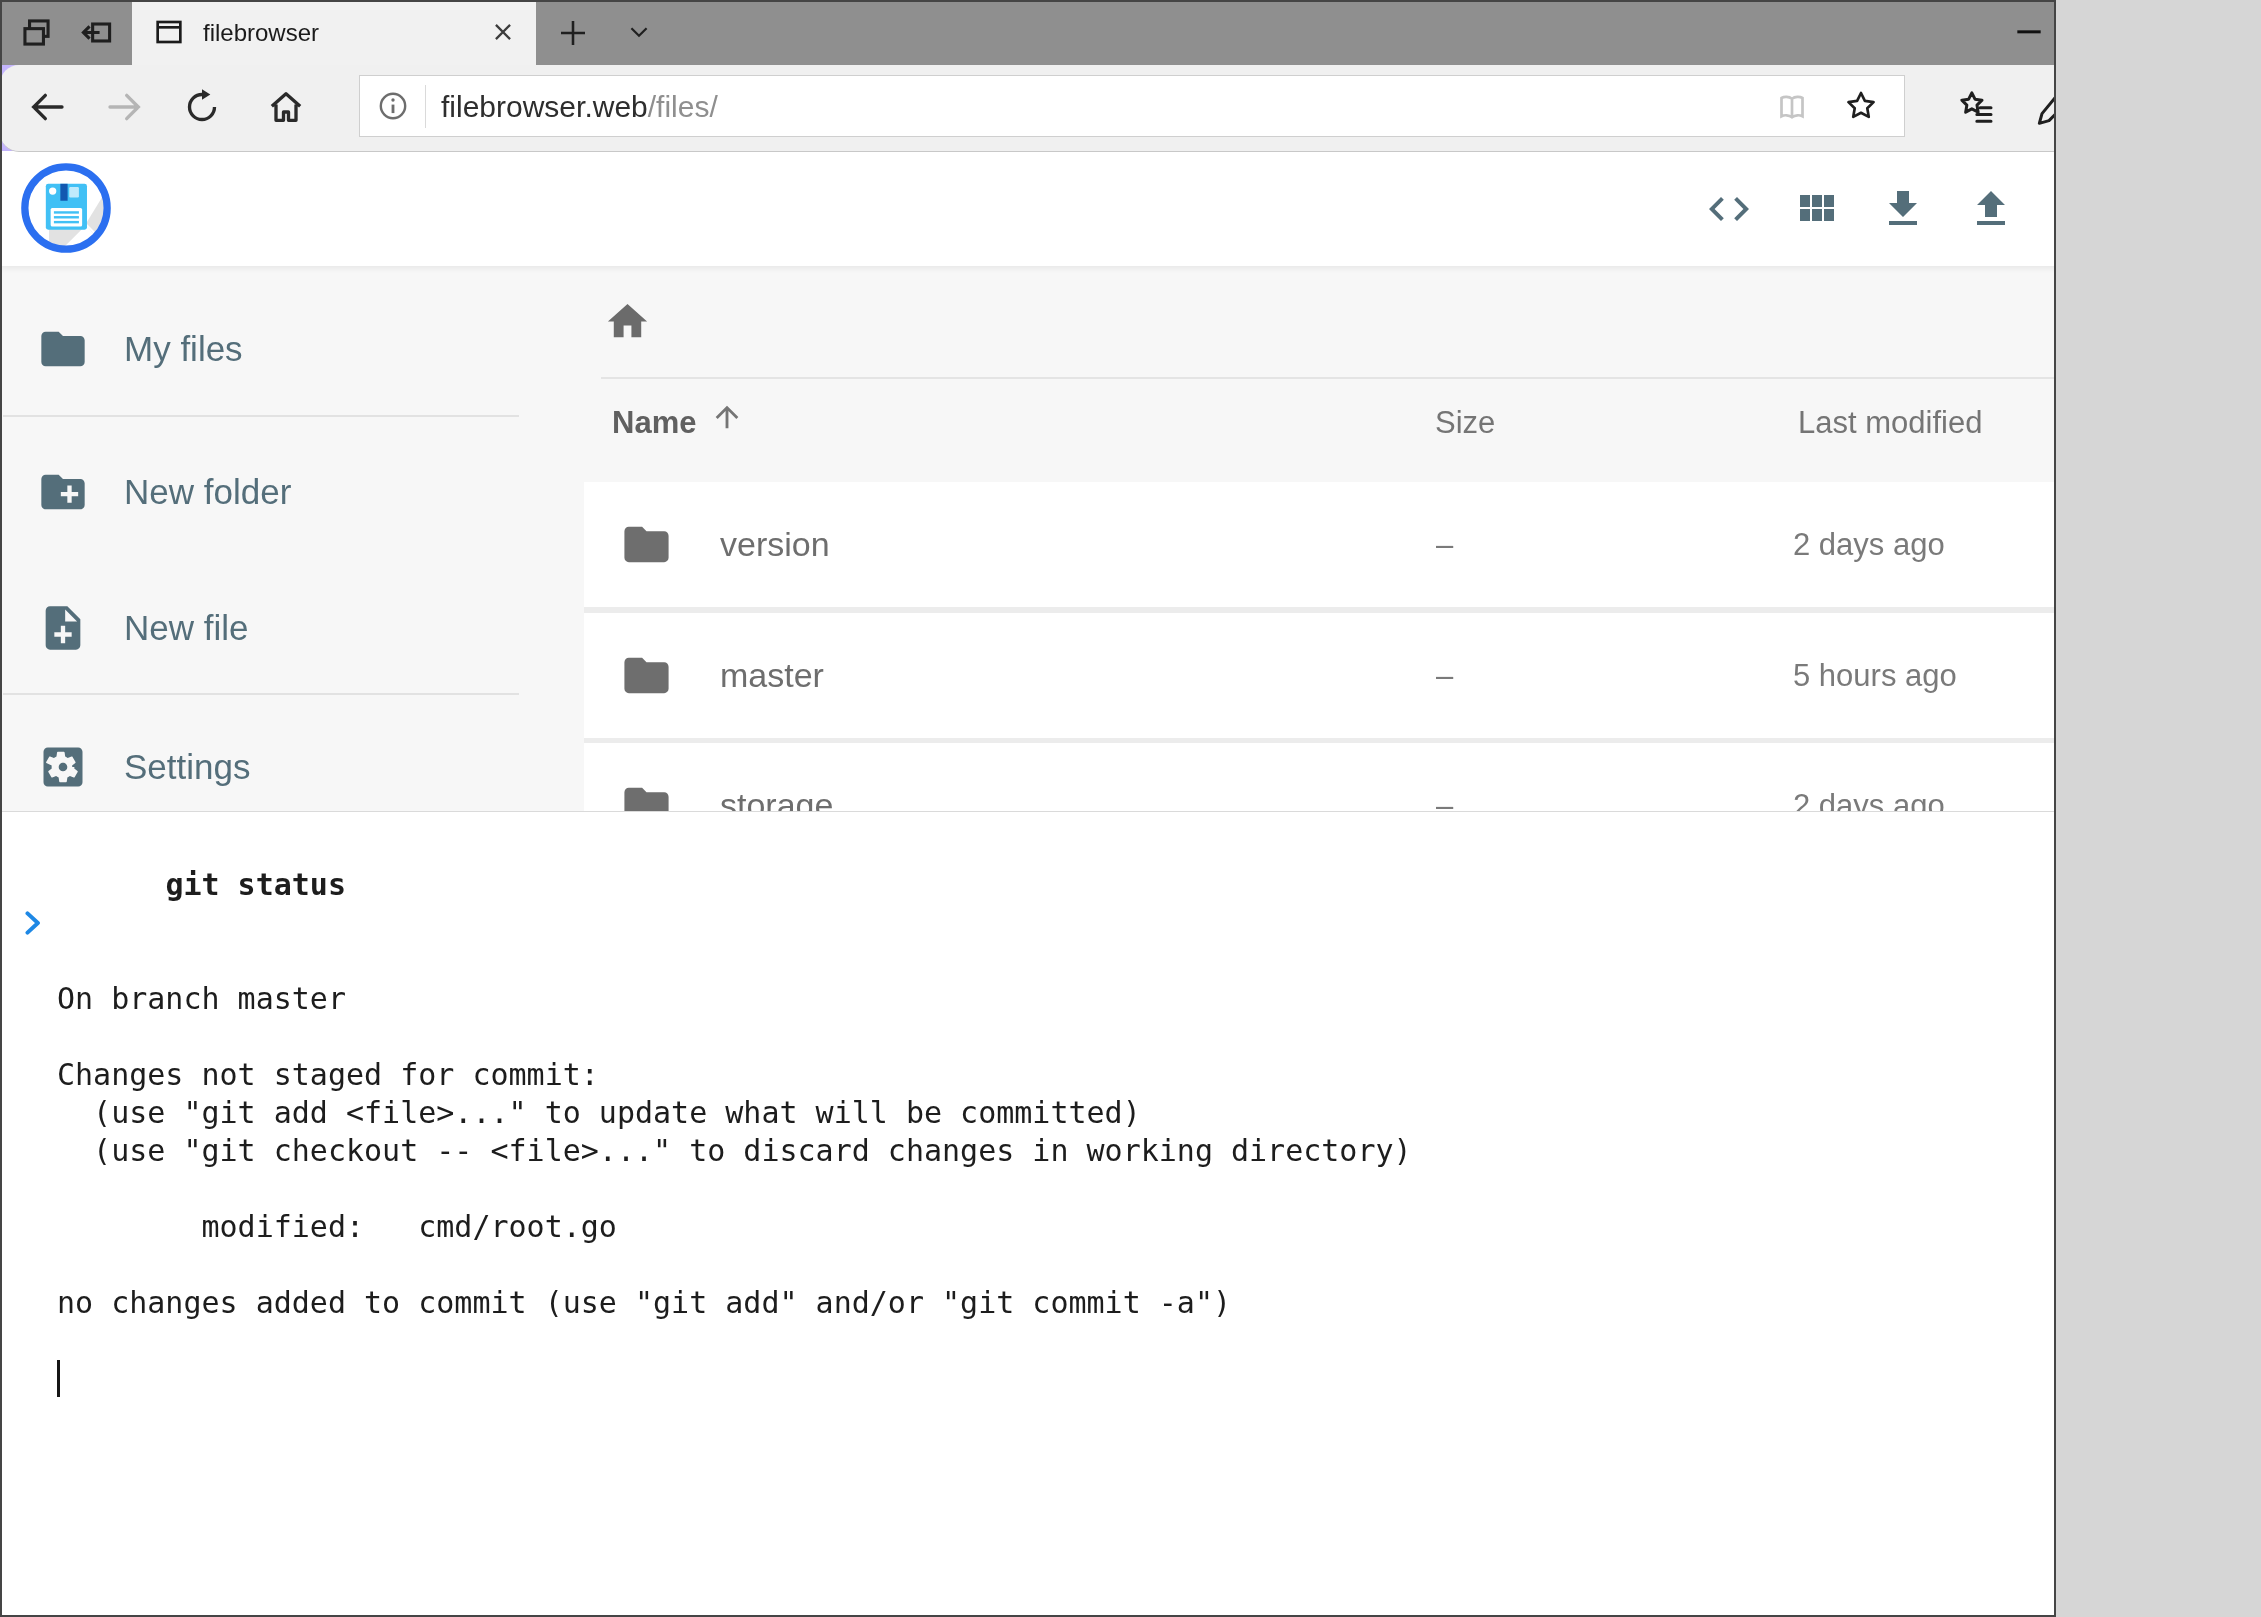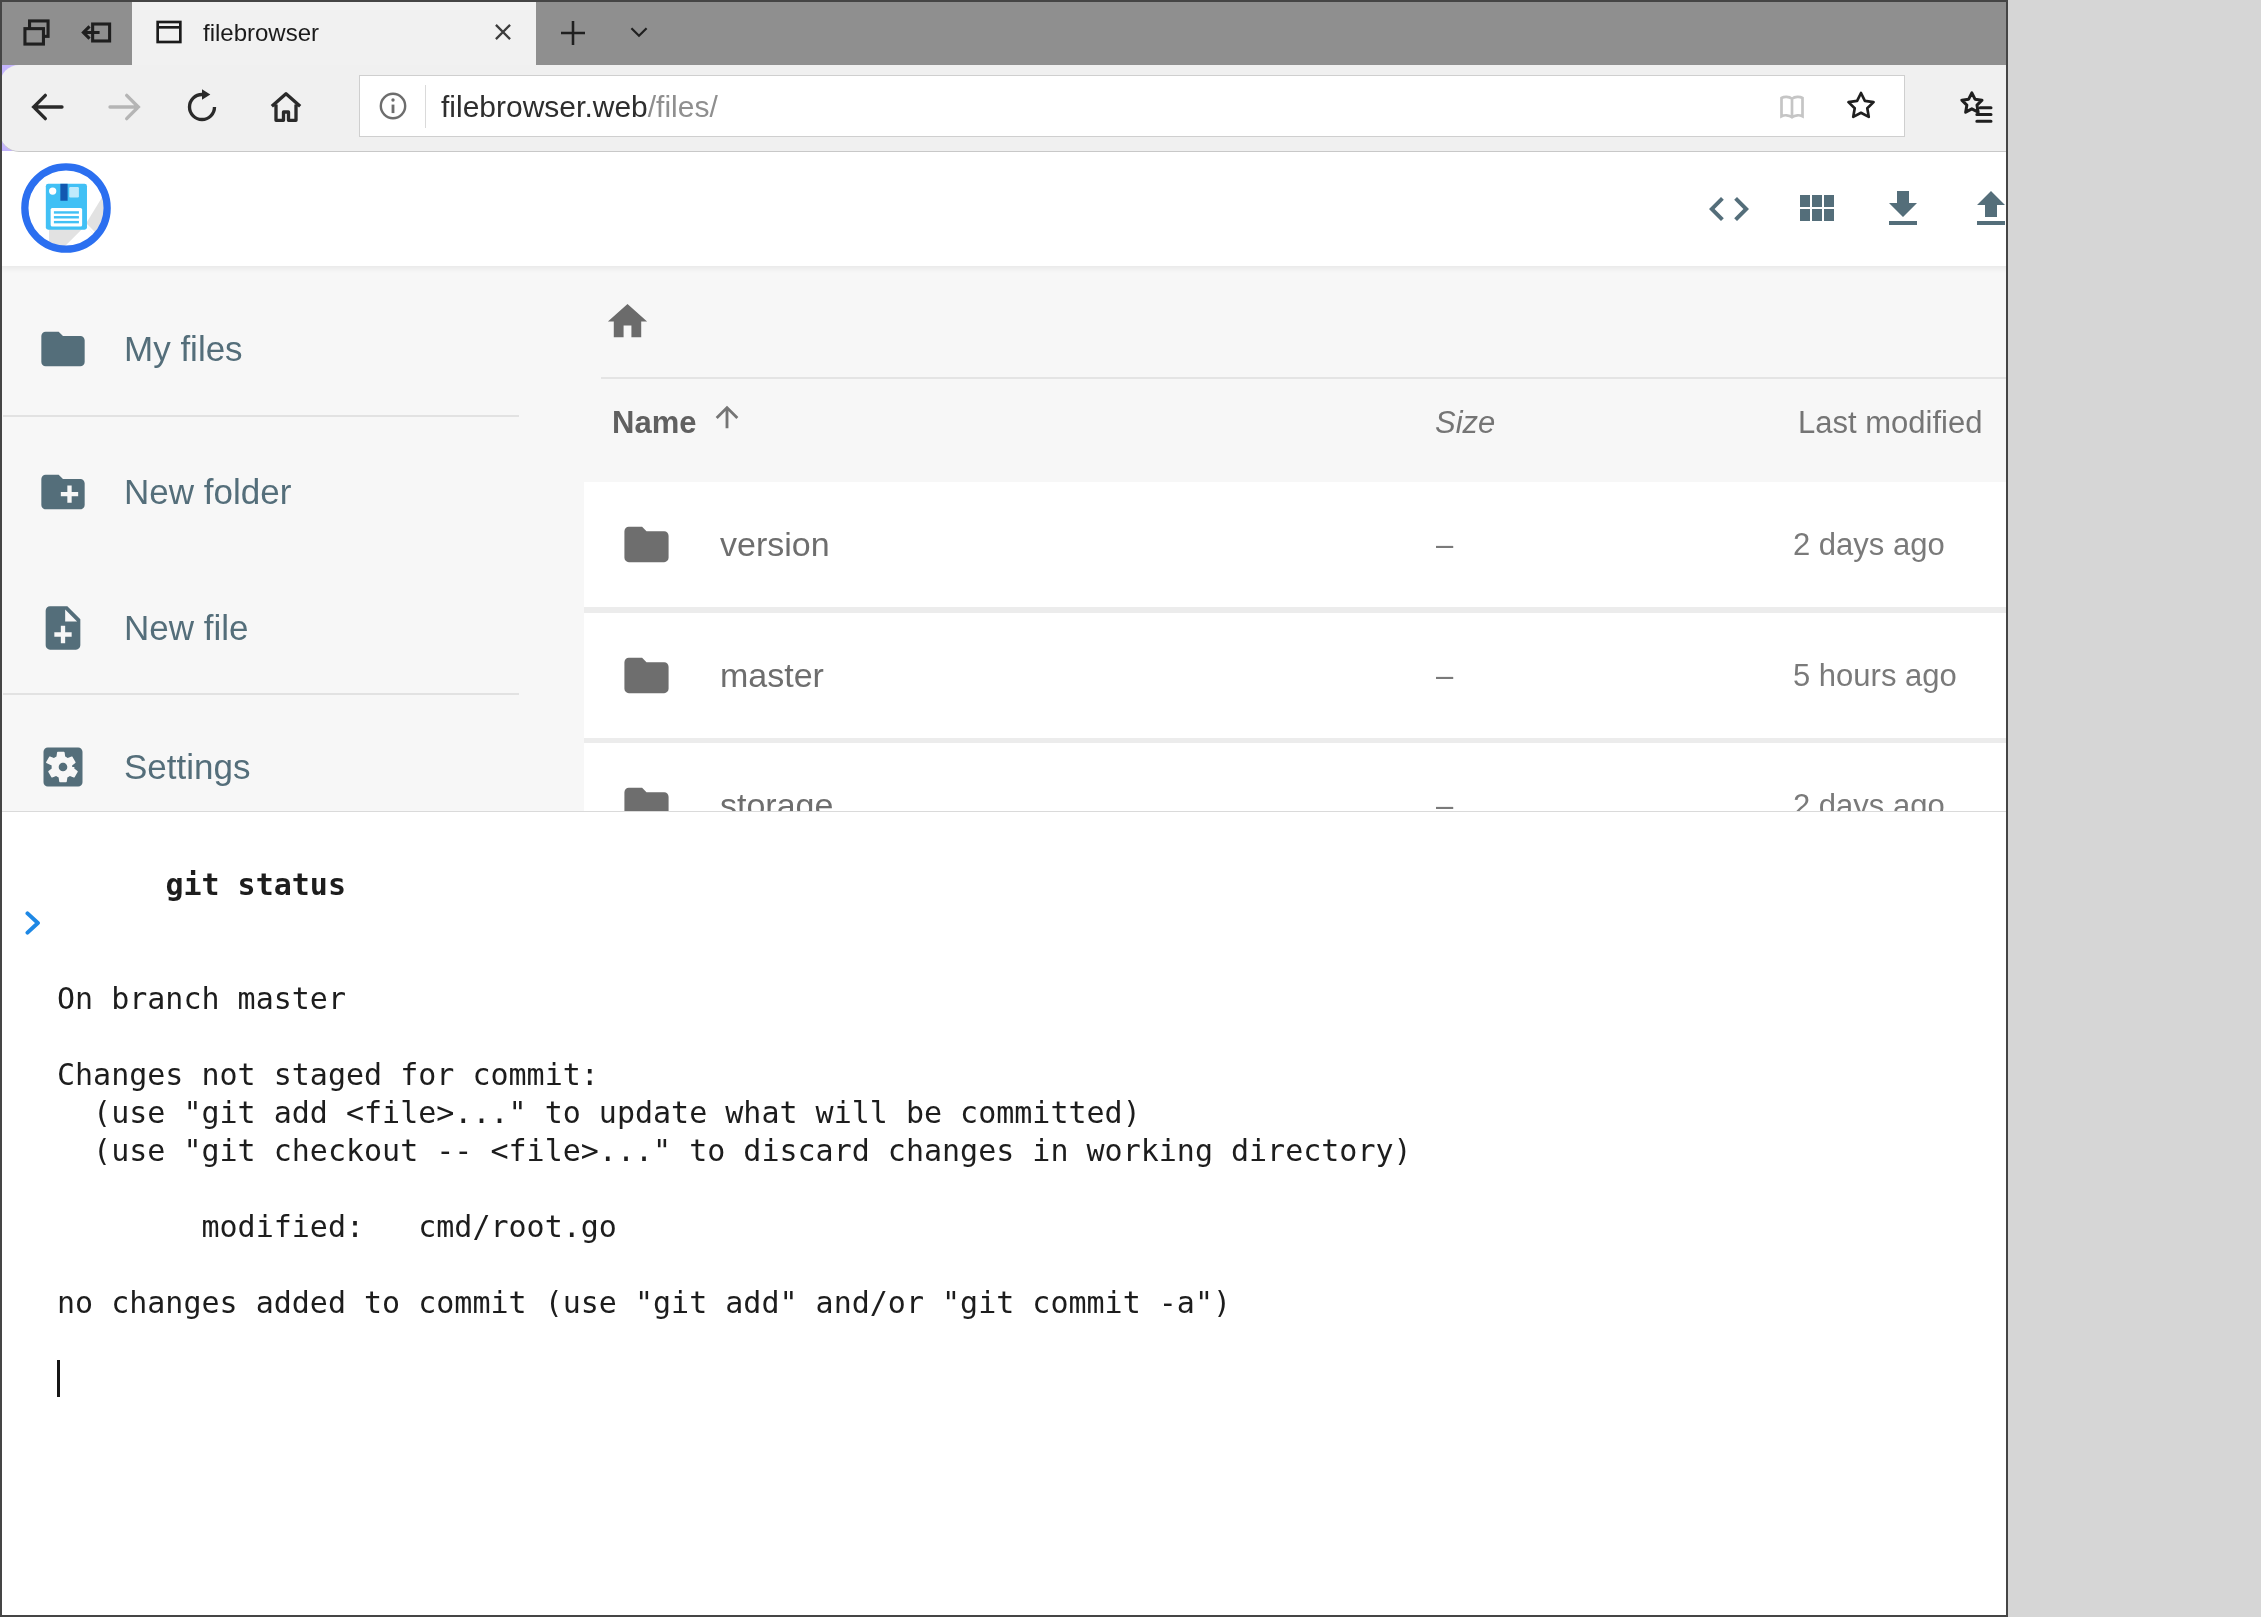--- a/index.html
+++ b/index.html
@@ -1,17 +1,17 @@
 <!DOCTYPE html>
 <html style="font-size:13px"><head>
 <meta charset="utf-8">
 <style>
   html,body{margin:0;padding:0;background:#d6d6d6;}
   .window{position:relative;width:2008px;height:1617px;background:#c4b5fd;overflow:hidden;
-          font-family:"Liberation Sans",sans-serif;}
+          font-family:"Liberation Sans",sans-serif;padding-left:48px;}
   svg{display:block;}
 
   
   .frame{position:absolute;inset:0;border:2.4px solid #454545;pointer-events:none;z-index:90;}
 
   
   .tabbar{position:absolute;left:0;top:0;width:2261px;height:65px;background:#8f8f8f;z-index:40;}
   .tabbar-btn{position:absolute;top:13.7px;width:37px;height:37px;cursor:pointer;}
   .tab{position:absolute;left:132px;top:0;width:404px;height:65px;background:#f1f1f1;}
   .tab-favicon{position:absolute;left:21px;top:16px;width:32px;height:32px;}
@@ -49,21 +49,21 @@
   .page{position:absolute;left:0;top:266px;width:2261px;height:1351px;background:#f7f7f7;z-index:1;}
   .side-item{position:absolute;left:0;width:521px;height:81px;cursor:pointer;color:#546e7a;}
   .side-item .sicon{position:absolute;left:37px;top:14.5px;width:52px;height:52px;}
   .side-item .slabel{position:absolute;left:107px;top:0;line-height:81px;font-size:35px;margin-left:17px;}
   .side-div{position:absolute;left:3.2px;width:516px;height:1.6px;background:#e2e2e2;}
 
   .crumb-home{position:absolute;left:604px;top:32px;width:47px;height:47px;color:#6b6b6b;cursor:pointer;}
   .list-div{position:absolute;left:601px;top:111px;width:1572px;height:1.6px;background:#e4e4e4;}
   .colhead{position:absolute;top:139px;font-size:31px;color:#757575;}
   .ch-name{left:612px;font-weight:700;color:#606060;cursor:pointer;}
-  .ch-size{left:1435px;cursor:pointer;font-style:italic;}
+  .ch-size{left:1435px;cursor:pointer;}
   .ch-mod{left:1798px;cursor:pointer;}
   .sort-arrow{position:absolute;left:710px;top:134px;width:34px;height:34px;color:#757575;}
 
   .rows{position:absolute;left:584px;top:216px;width:1615px;background:#ececec;}
   .frow{position:relative;width:1615px;height:125px;background:#fff;margin-bottom:5.7px;cursor:pointer;}
   .frow:last-child{margin-bottom:0;}
   .frow .ficon{position:absolute;left:36px;top:36px;width:53px;height:53px;color:#6e6e6e;}
   .frow .fname{position:absolute;left:136px;top:0;line-height:125px;font-size:34px;color:#6e6e6e;}
   .frow .fsize{position:absolute;left:852px;top:0;line-height:125px;font-size:31px;color:#7a7a7a;}
   .frow .fmod{position:absolute;left:1209px;top:0;line-height:125px;font-size:31px;color:#7a7a7a;}

